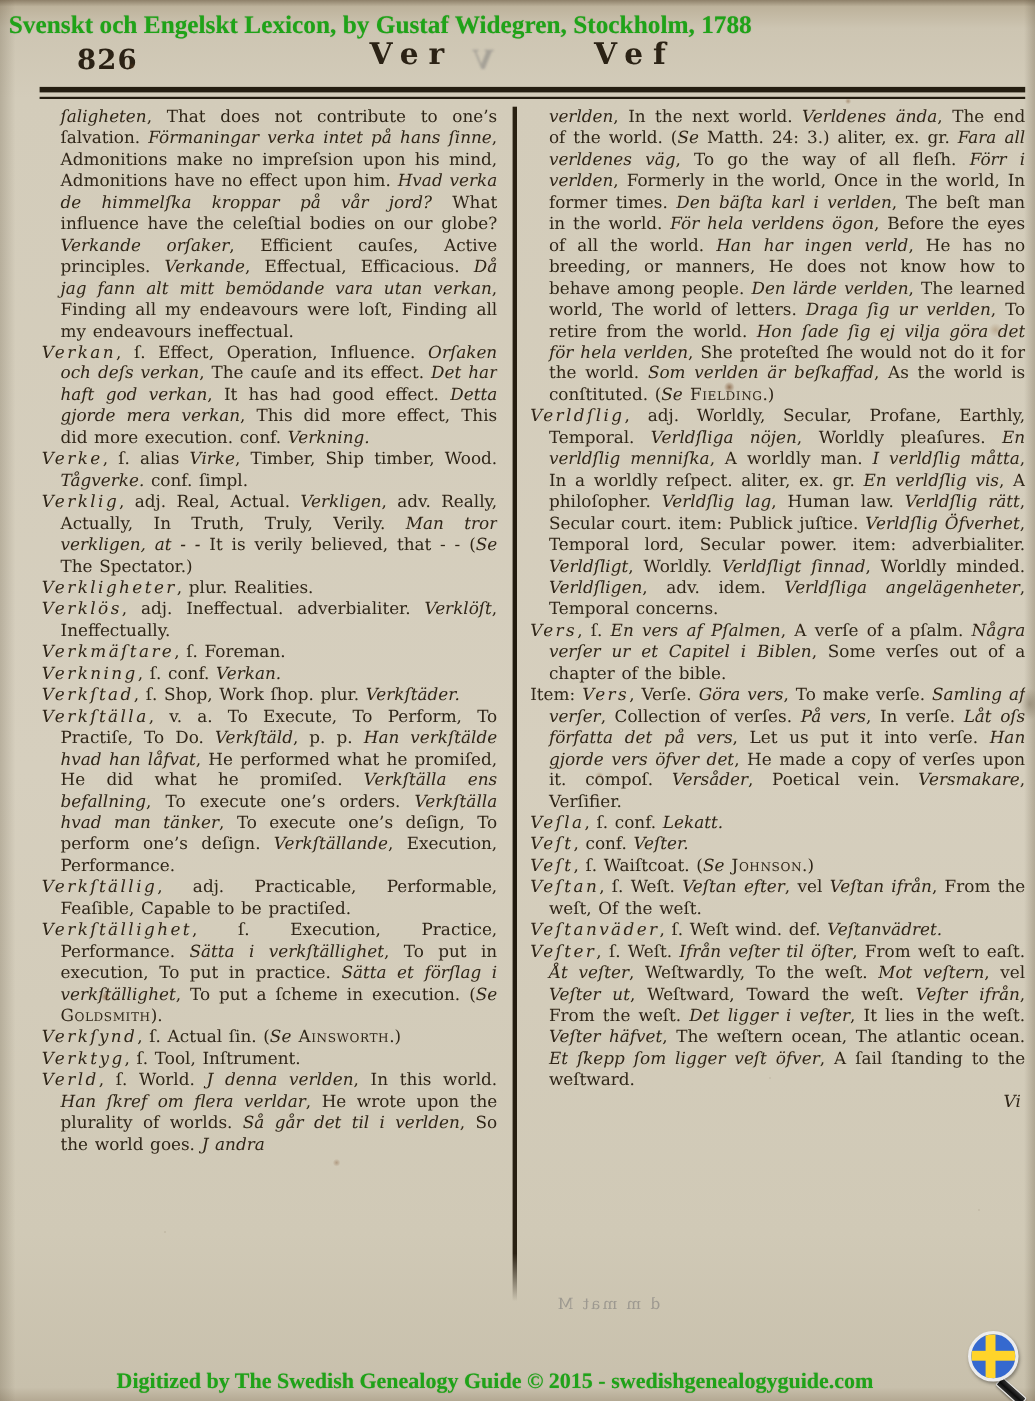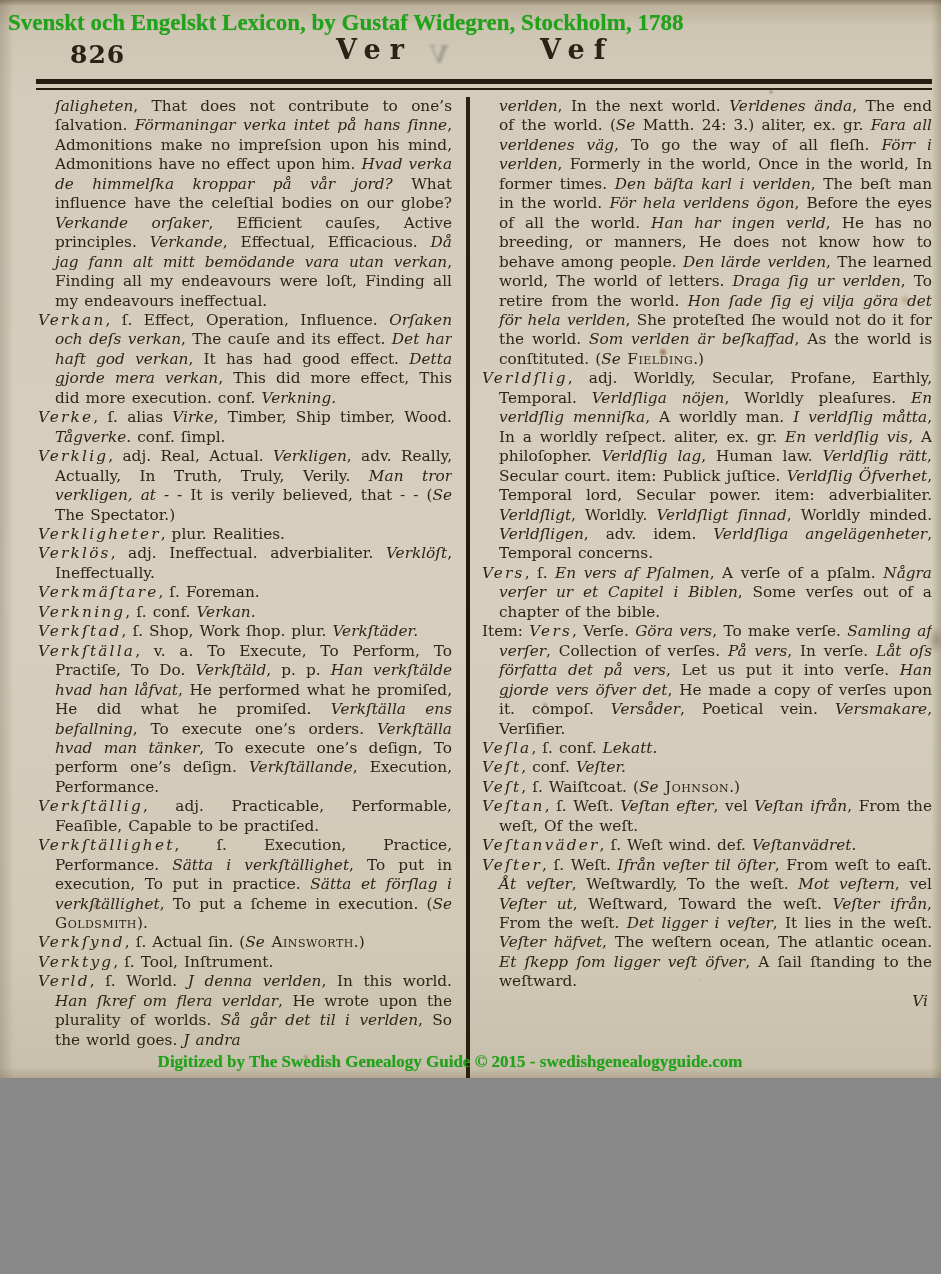--- a/index.html
+++ b/index.html
@@ -1,17 +1,17 @@
 <!DOCTYPE html>
 <html><head>
 <meta charset="utf-8">
 <style>
   html,body{margin:0;padding:0;background:#888;}
   .page{
-    position:relative; width:941px; height:1078px; overflow:hidden;
+    position:relative; width:941px; height:1274px; overflow:hidden;
     font-family:"DejaVu Serif", serif;
     background:
       linear-gradient(180deg,#8e8069 0px,#bdb29b 6px,#cdc5b2 26px,#d3ccba 90px,#d6cfbe 55%,#d0c9b6 88%,#c8c0ac 99%,#b3a892 100%);
   }
   
   .stains{position:absolute;inset:0;pointer-events:none;z-index:6;
     background:
       radial-gradient(7px 7px at 663px 352px, rgba(104,58,22,.6), rgba(104,58,22,0) 70%),
       radial-gradient(6px 6px at 96px 906px, rgba(116,66,28,.55), rgba(116,66,28,0) 70%),
       radial-gradient(5px 5px at 545px 705px, rgba(116,66,28,.35), rgba(116,66,28,0) 70%),
@@ -35,21 +35,21 @@
       radial-gradient(2px 2px at 60px 520px, rgba(98,80,55,.4), transparent 60%),
       radial-gradient(2px 2px at 890px 1100px, rgba(98,80,55,.4), transparent 60%);
   }
   .green-overlay{
     position:absolute; z-index:8; color:#1fa318; font-weight:bold;
     font-family:"Liberation Serif", serif;
     text-shadow:0 0 1px rgba(20,120,15,.4);
     white-space:nowrap;
   }
   .green-top{left:8px; top:10px; font-size:23px;}
-  .green-bottom{left:0; bottom:6px; width:900px; text-align:center; font-size:17px;}
+  .green-bottom{left:0; bottom:6px; width:900px; text-align:center; font-size:20px;}
   .page-num{position:absolute; left:70px; top:40px; font-size:25px; font-weight:bold; color:#2b2215; letter-spacing:1px; z-index:2;}
   .col-head{position:absolute; top:34px; font-size:27px; font-weight:bold; color:#2b2215; letter-spacing:9px; z-index:2;}
   .col-head.left{left:336px;}
   .col-head.right{left:540px;}
   .head-rule{position:absolute; left:36px; top:79px; width:896px; height:4px;
     border-top:5px solid #241d10; border-bottom:2px solid #241d10; z-index:2;}
   .columns{position:absolute; left:38px; top:97px; width:894px; height:1094px; display:flex; z-index:3;}
   .col{width:414px; height:100%; overflow:hidden; color:#2f2517;
     font-size:15.3px; line-height:19.45px; text-align:justify; word-spacing:1.2px;}
   .col-divider{width:4px; background:linear-gradient(180deg,#2a2112 0%,#1e180c 60%,#2a2112 96%,rgba(42,33,18,0) 100%); margin:0 12px 0 14px; height:1086px;}

